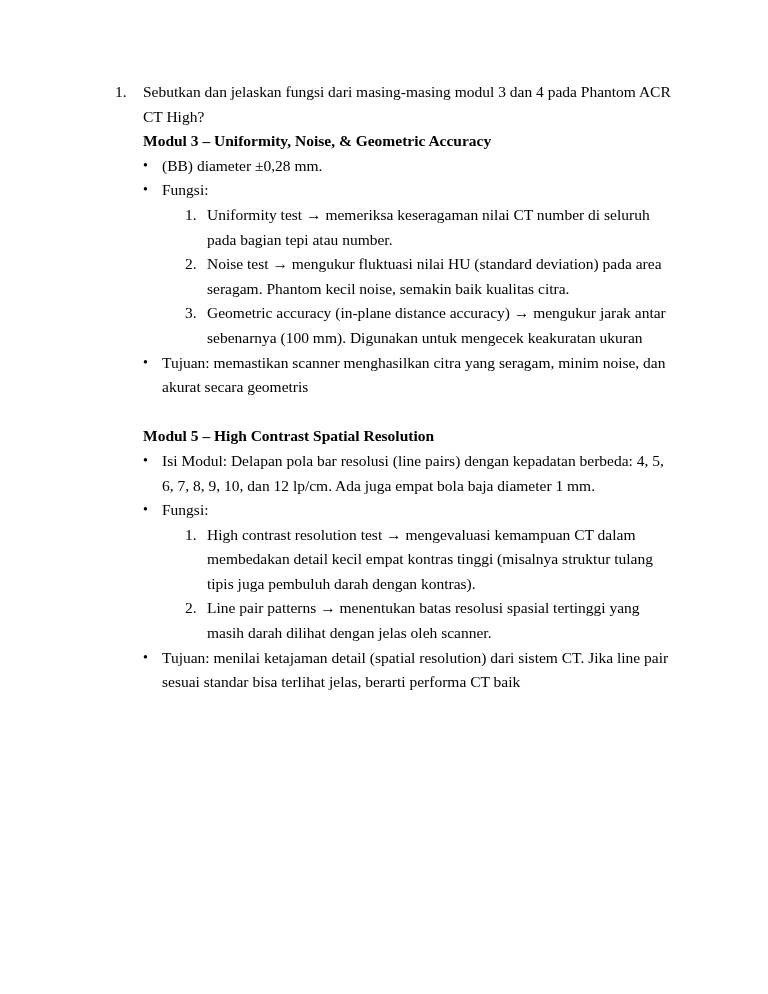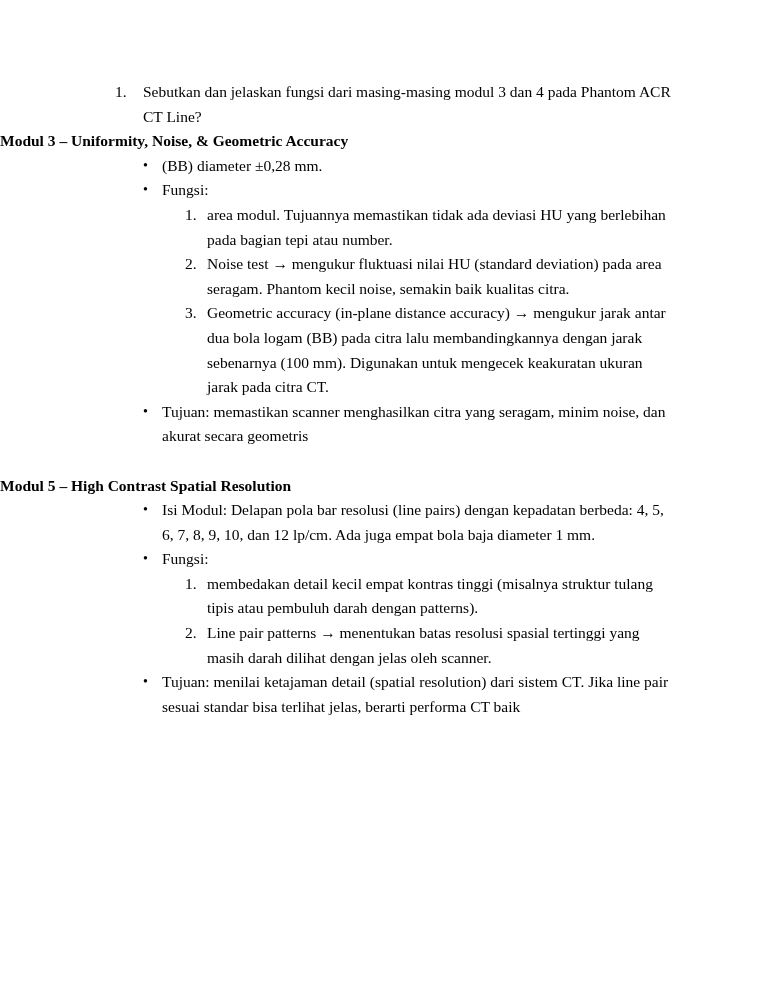--- a/index.html
+++ b/index.html
@@ -26,89 +26,88 @@
     right: 0;
   }
   .para { position: relative; }
   .line { white-space: nowrap; }
 
   
   .p-q { padding-left: 143px; }
   .p-q > .marker { position: absolute; left: 115px; top: 0; }
 
   
-  .p-head { font-weight: 700; }
+  .p-head { padding-left: 143px; font-weight: 700; }
 
   
   .p-bullet { padding-left: 162px; }
   .p-bullet > .marker { position: absolute; left: 143px; top: 0; font-size: 14px; }
 
   
   .p-num { padding-left: 207px; }
   .p-num > .marker { position: absolute; left: 185px; top: 0; }
 
   
   .gap { height: 24.6px; }
 </style>
 </head>
 <body>
 
 <div class="page">
   <div class="content" id="doc-content">
       <div class="para p-q">
         <span class="marker">1.</span>
         <div class="line">Sebutkan dan jelaskan fungsi dari masing-masing modul 3 dan 4 pada Phantom ACR</div>
-        <div class="line">CT Line?</div>
+        <div class="line">CT High?</div>
       </div>
       <div class="para p-head">Modul 3 – Uniformity, Noise, &amp; Geometric Accuracy</div>
       <div class="para p-bullet">
         <span class="marker">•</span>
         <div class="line">(BB) diameter ±0,28 mm.</div>
       </div>
       <div class="para p-bullet">
         <span class="marker">•</span>
         <div class="line">Fungsi:</div>
       </div>
       <div class="para p-num">
         <span class="marker">1.</span>
-        <div class="line">area modul. Tujuannya memastikan tidak ada deviasi HU yang berlebihan</div>
+        <div class="line">Uniformity test → memeriksa keseragaman nilai CT number di seluruh</div>
         <div class="line">pada bagian tepi atau number.</div>
       </div>
       <div class="para p-num">
         <span class="marker">2.</span>
         <div class="line">Noise test → mengukur fluktuasi nilai HU (standard deviation) pada area</div>
         <div class="line">seragam. Phantom kecil noise, semakin baik kualitas citra.</div>
       </div>
       <div class="para p-num">
         <span class="marker">3.</span>
         <div class="line">Geometric accuracy (in-plane distance accuracy) → mengukur jarak antar</div>
-        <div class="line">dua bola logam (BB) pada citra lalu membandingkannya dengan jarak</div>
         <div class="line">sebenarnya (100 mm). Digunakan untuk mengecek keakuratan ukuran</div>
-        <div class="line">jarak pada citra CT.</div>
       </div>
       <div class="para p-bullet">
         <span class="marker">•</span>
         <div class="line">Tujuan: memastikan scanner menghasilkan citra yang seragam, minim noise, dan</div>
         <div class="line">akurat secara geometris</div>
       </div>
       <div class="gap"></div>
       <div class="para p-head">Modul 5 – High Contrast Spatial Resolution</div>
       <div class="para p-bullet">
         <span class="marker">•</span>
         <div class="line">Isi Modul: Delapan pola bar resolusi (line pairs) dengan kepadatan berbeda: 4, 5,</div>
         <div class="line">6, 7, 8, 9, 10, dan 12 lp/cm. Ada juga empat bola baja diameter 1 mm.</div>
       </div>
       <div class="para p-bullet">
         <span class="marker">•</span>
         <div class="line">Fungsi:</div>
       </div>
       <div class="para p-num">
         <span class="marker">1.</span>
+        <div class="line">High contrast resolution test → mengevaluasi kemampuan CT dalam</div>
         <div class="line">membedakan detail kecil empat kontras tinggi (misalnya struktur tulang</div>
-        <div class="line">tipis atau pembuluh darah dengan patterns).</div>
+        <div class="line">tipis juga pembuluh darah dengan kontras).</div>
       </div>
       <div class="para p-num">
         <span class="marker">2.</span>
         <div class="line">Line pair patterns → menentukan batas resolusi spasial tertinggi yang</div>
         <div class="line">masih darah dilihat dengan jelas oleh scanner.</div>
       </div>
       <div class="para p-bullet">
         <span class="marker">•</span>
         <div class="line">Tujuan: menilai ketajaman detail (spatial resolution) dari sistem CT. Jika line pair</div>
         <div class="line">sesuai standar bisa terlihat jelas, berarti performa CT baik</div>

